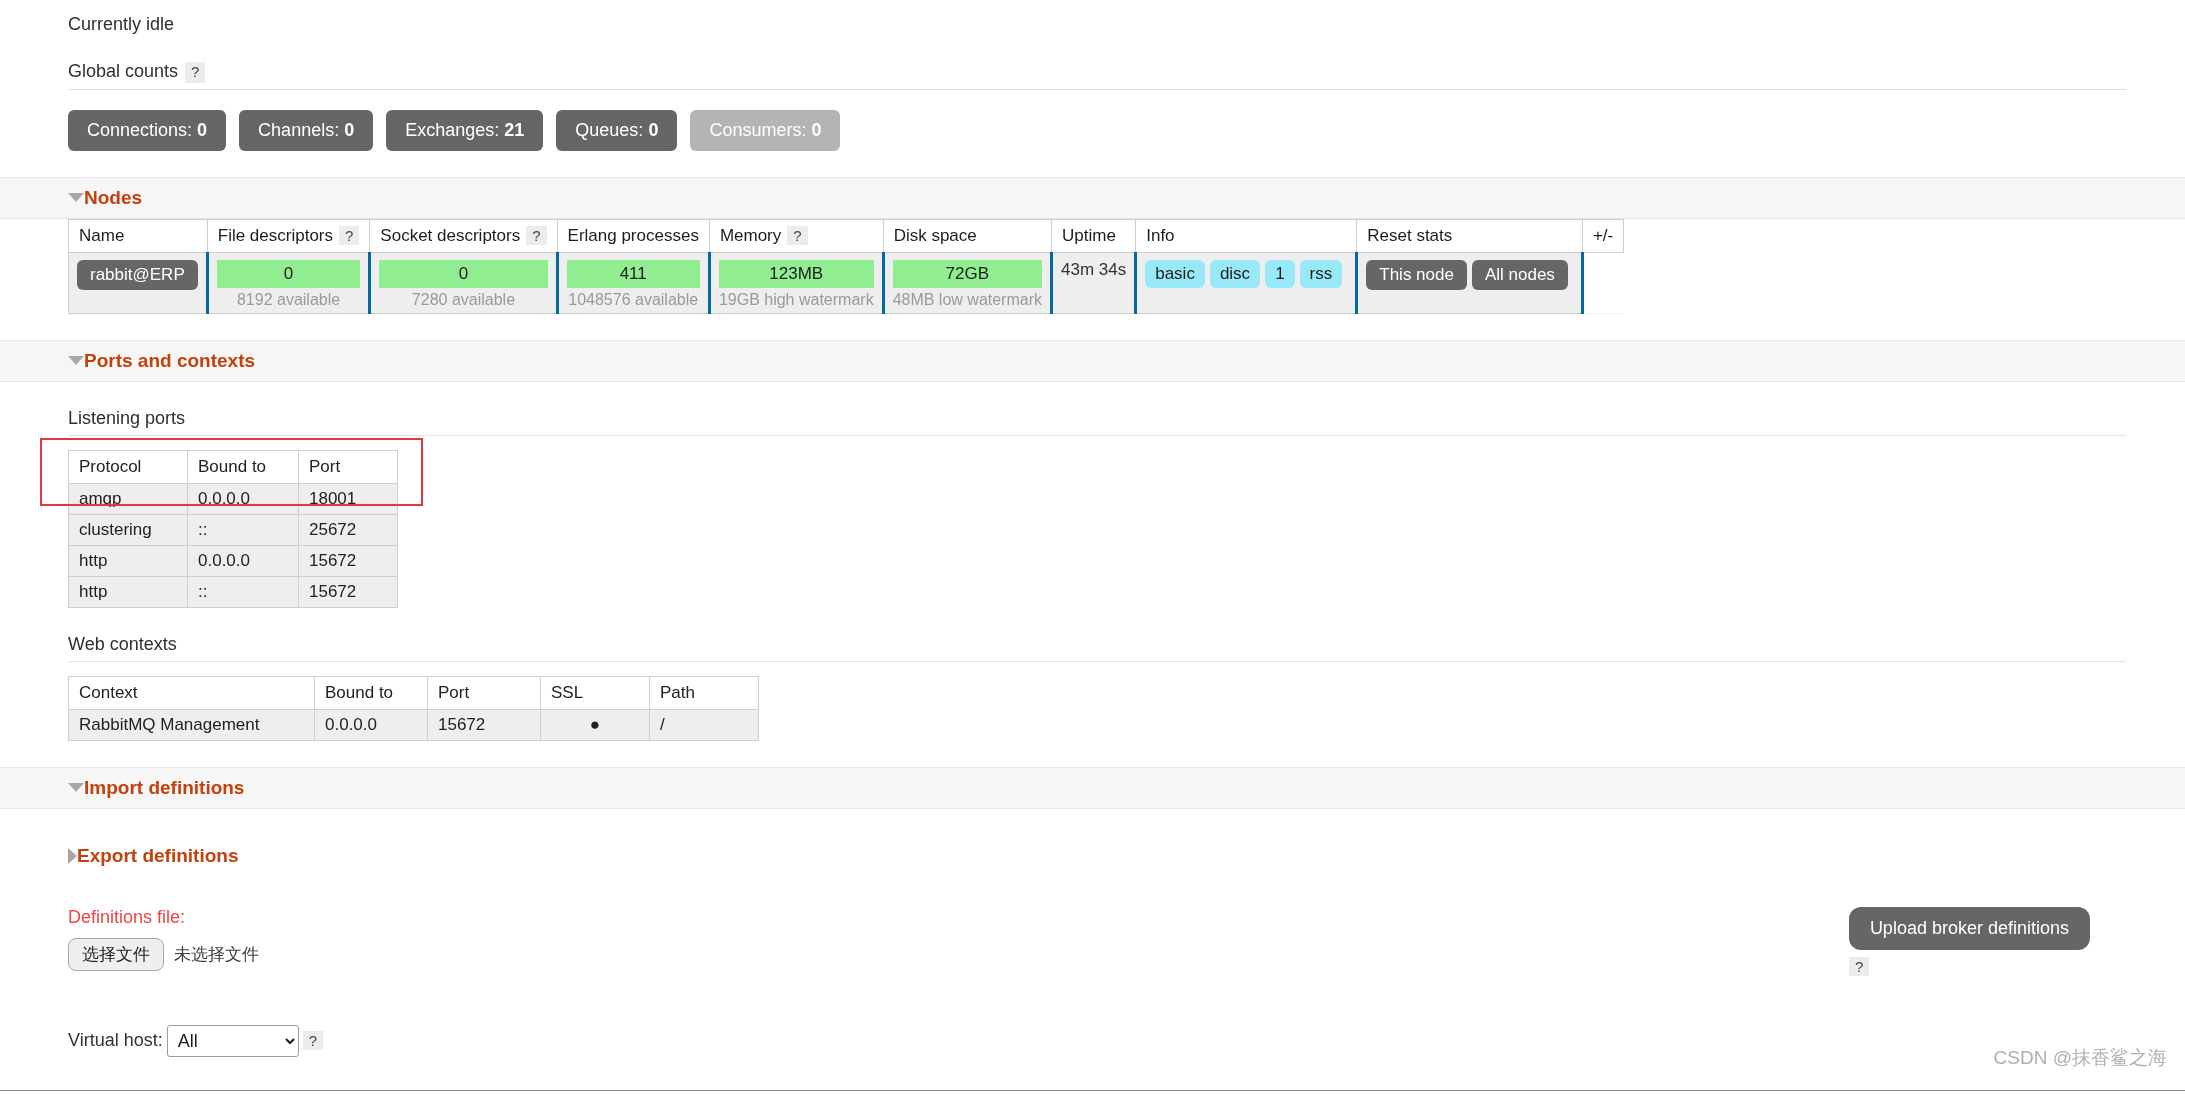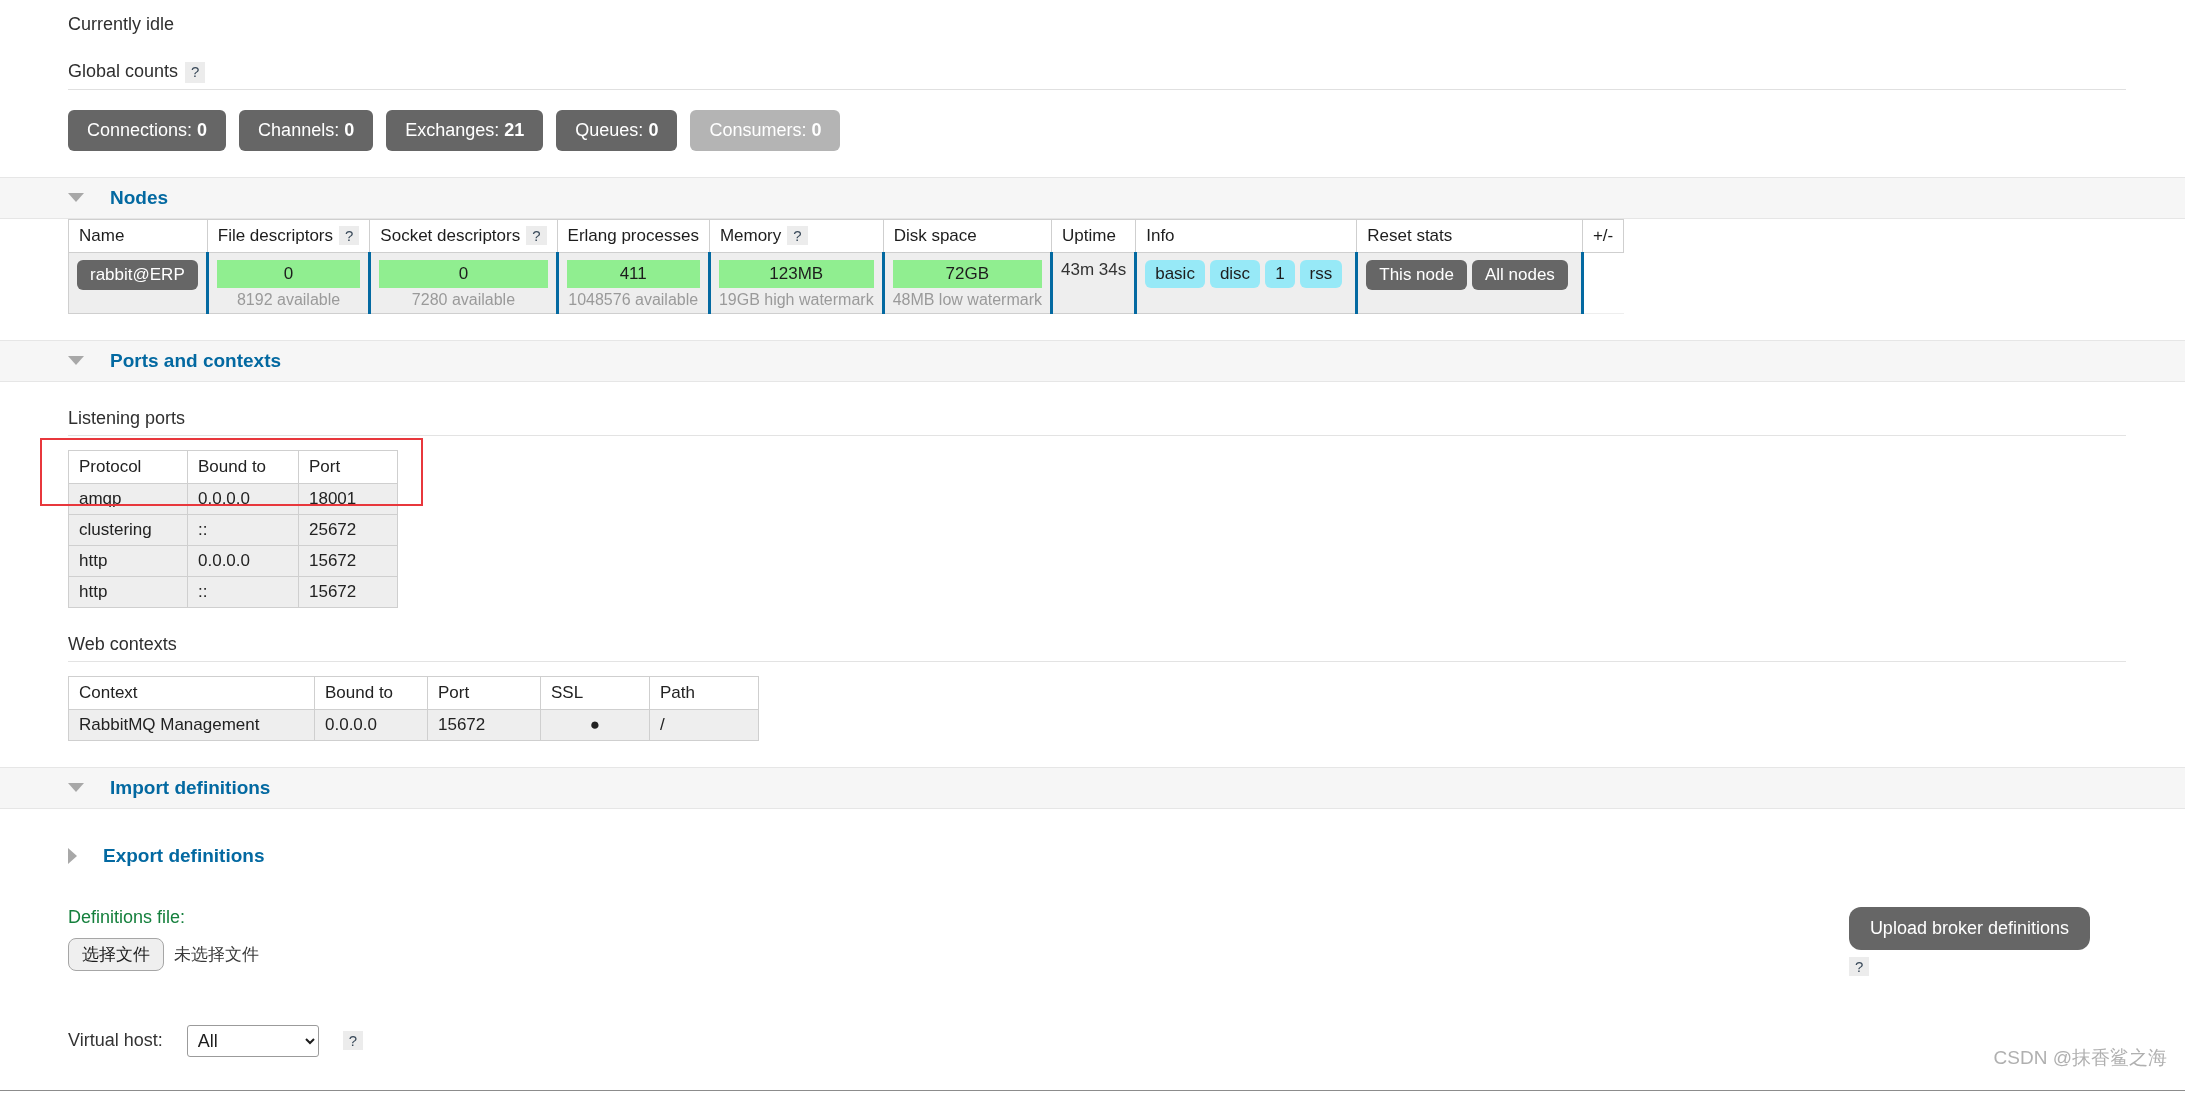--- a/index.html
+++ b/index.html
@@ -50,24 +50,24 @@
   }
 
   .section-bar {
     margin: 26px 0 0 0;
     padding: 9px 0 9px 68px;
     background: #f6f6f6;
     border-top: 1px solid #e6e6e6;
     border-bottom: 1px solid #e6e6e6;
     font-weight: bold;
     font-size: 19px;
-    color: #0369a1;
+    color: #c2410c;
     display: flex;
     align-items: center;
-    gap: 26px;
+    gap: 0;
     cursor: pointer;
   }
   .tri-down {
     width: 0; height: 0;
     border-left: 8px solid transparent;
     border-right: 8px solid transparent;
     border-top: 9px solid #a8a8a8;
     display: inline-block;
   }
   .tri-right {
@@ -232,21 +232,21 @@
   }
 
   
   .def-row {
     display: flex;
     justify-content: space-between;
     align-items: flex-start;
     margin-top: 30px;
   }
   .def-left { margin-left: 68px; }
-  .def-label { font-size: 18px; color: #15803d; }
+  .def-label { font-size: 18px; color: #ef4444; }
   .file-input {
     margin-top: 10px;
     display: flex;
     align-items: center;
     gap: 10px;
   }
   .file-btn {
     border: 1px solid #a6a6a6;
     background: #efefef;
     border-radius: 8px;
@@ -275,21 +275,21 @@
     font-size: 15px;
     padding: 1px 6px;
     display: inline-block;
     margin-top: 7px;
     cursor: pointer;
   }
 
   .vhost-row {
     display: flex;
     align-items: center;
-    gap: 24px;
+    gap: 4px;
     margin: 48px 0 0 68px;
     font-size: 18px;
   }
   select.vhost {
     font-family: "Liberation Sans", sans-serif;
     font-size: 18px;
     padding: 4px 6px;
     width: 132px;
     border: 1px solid #9b9b9b;
     border-radius: 3px;

